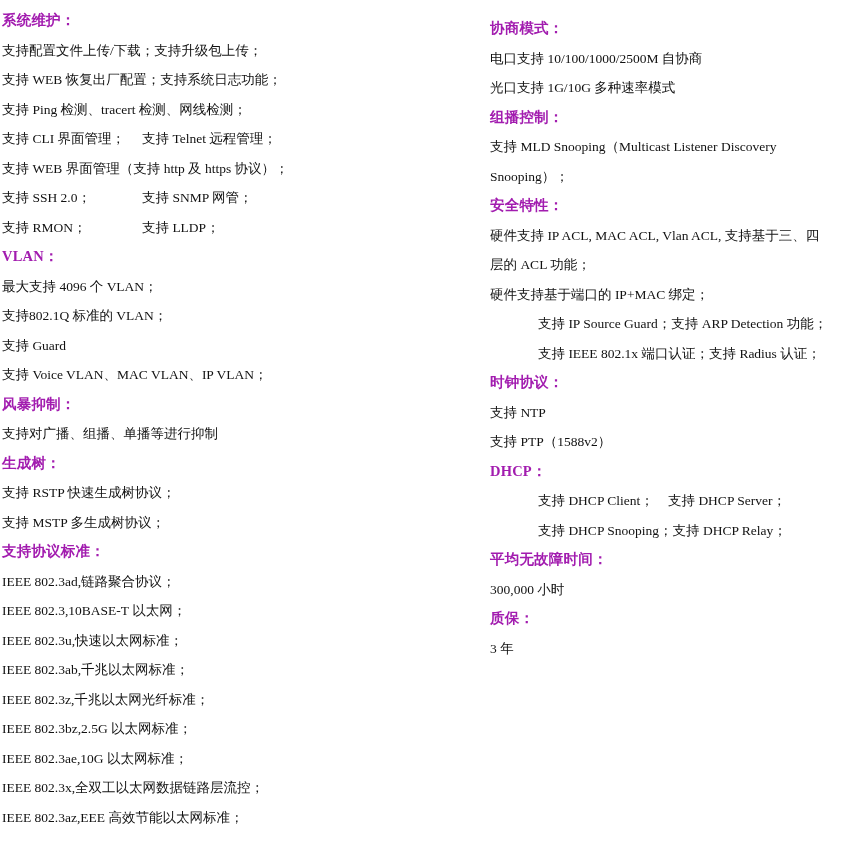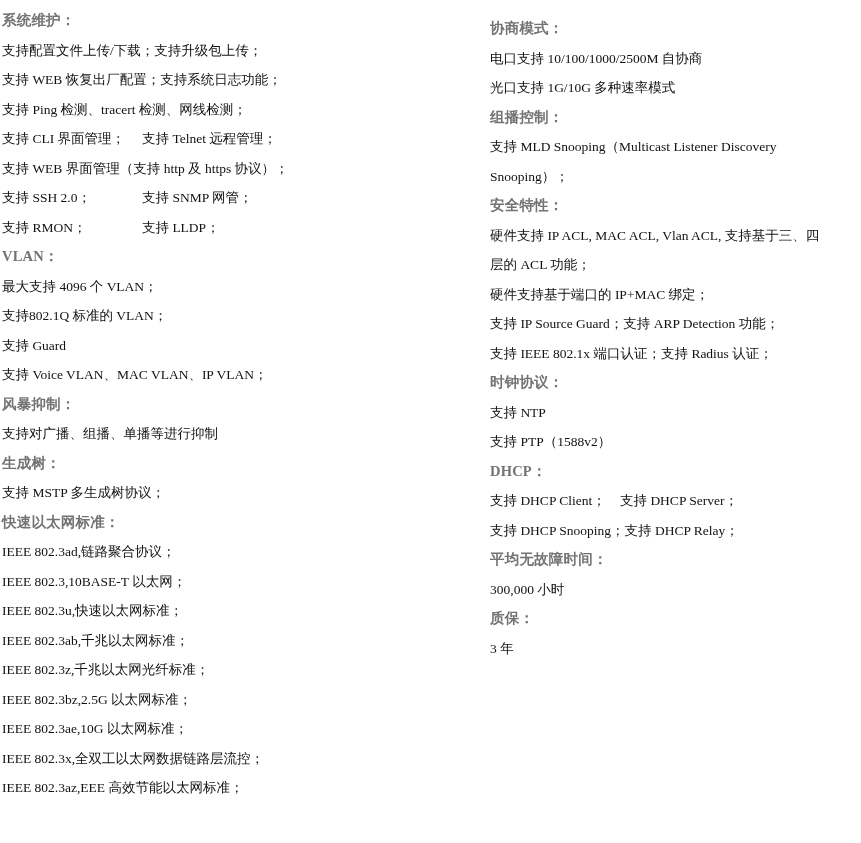--- a/index.html
+++ b/index.html
@@ -29,38 +29,39 @@
     left: 0;
     width: 440px;
     padding: 6px 4px 0 2px;
   }
   .col-right {
     left: 490px;
     width: 371px;
     padding: 14px 2px 0 0;
   }
   .sec-title {
-    color: #737373;
+    color: #a21caf;
     font-weight: bold;
     font-size: 14.5px;
     line-height: 29.5px;
     letter-spacing: 0.2px;
     white-space: nowrap;
   }
   .line {
     font-size: 13.5px;
     line-height: 29.5px;
     color: #111111;
     white-space: nowrap;
   }
   .u {
   }
   .pad-e {
     display: inline-block;
     min-width: 130px;
+    margin-left: 48px;
   }
   .pad-f {
     display: inline-block;
     min-width: 140px;
   }
 </style>
 </head>
 <body>
 
 <div class="page">
@@ -87,23 +88,24 @@
 
     <div class="line"><span>最大支持 4096 个 VLAN；</span></div>
     <div class="line"><span>支持802.1Q 标准的 VLAN；</span></div>
     <div class="line"><span>支持 <span class="u">Guard</span></span></div>
     <div class="line"><span>支持 Voice VLAN、MAC VLAN、IP VLAN；</span></div>
 
     <div class="sec-title">风暴抑制：</div>
     <div class="line"><span>支持对广播、组播、单播等进行抑制</span></div>
 
     <div class="sec-title">生成树：</div>
+    <div class="line"><span>支持 RSTP 快速生成树协议；</span></div>
     <div class="line"><span>支持 MSTP 多生成树协议；</span></div>
 
-    <div class="sec-title">快速以太网标准：</div>
+    <div class="sec-title">支持协议标准：</div>
     <div class="line"><span>IEEE 802.3ad,链路聚合协议；</span></div>
     <div class="line"><span>IEEE 802.3,10BASE-T 以太网；</span></div>
     <div class="line"><span>IEEE 802.3u,快速以太网标准；</span></div>
     <div class="line"><span>IEEE 802.3ab,千兆以太网标准；</span></div>
     <div class="line"><span>IEEE 802.3z,千兆以太网光纤标准；</span></div>
     <div class="line"><span>IEEE 802.3bz,2.5G 以太网标准；</span></div>
     <div class="line"><span>IEEE 802.3ae,10G 以太网标准；</span></div>
     <div class="line"><span>IEEE 802.3x,全双工以太网数据链路层流控；</span></div>
     <div class="line"><span>IEEE 802.3az,EEE 高效节能以太网标准；</span></div>
 

